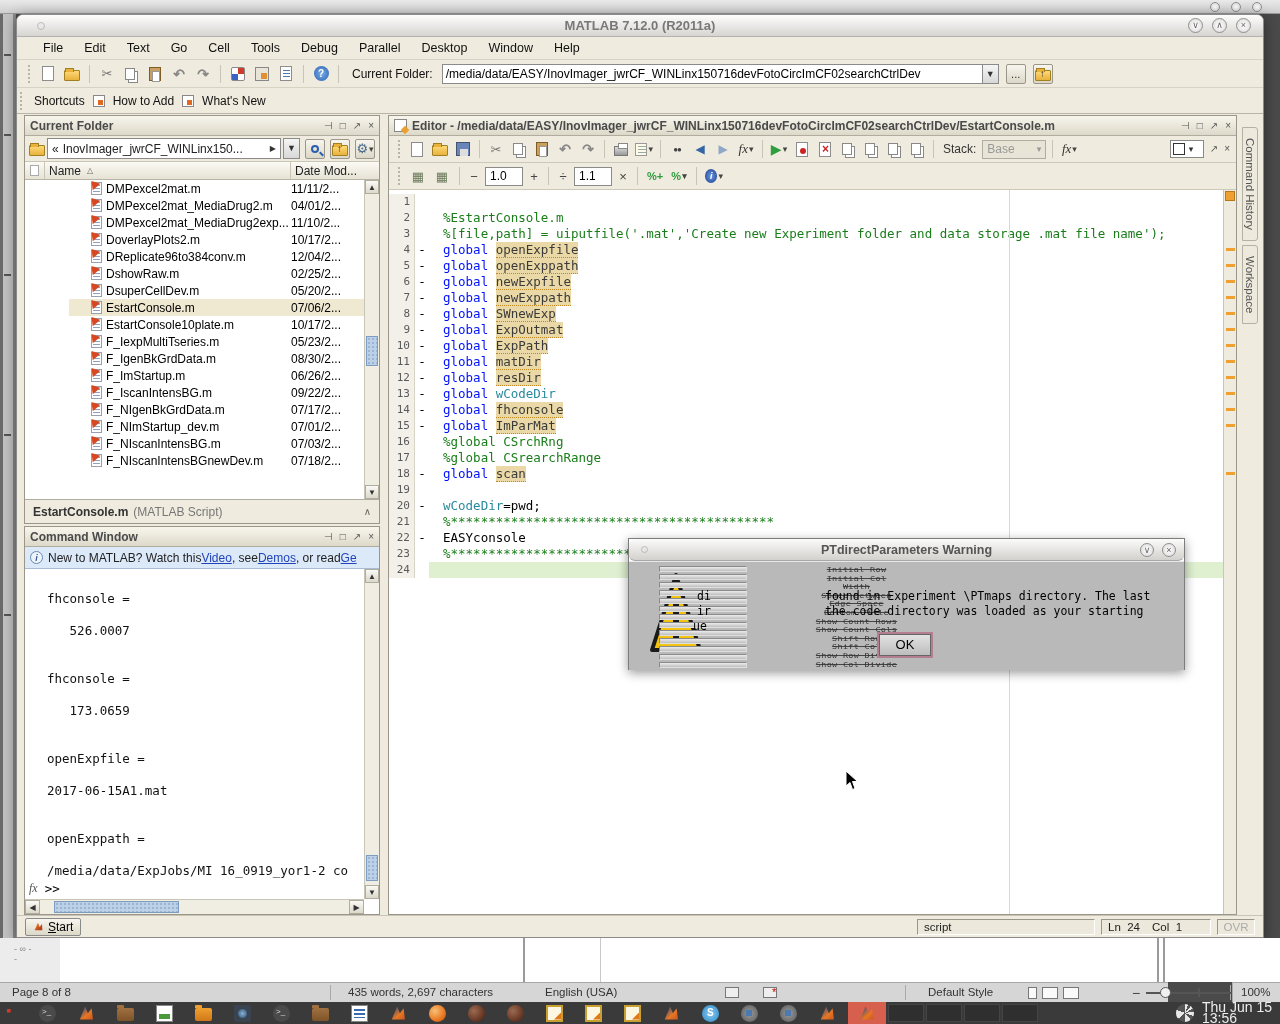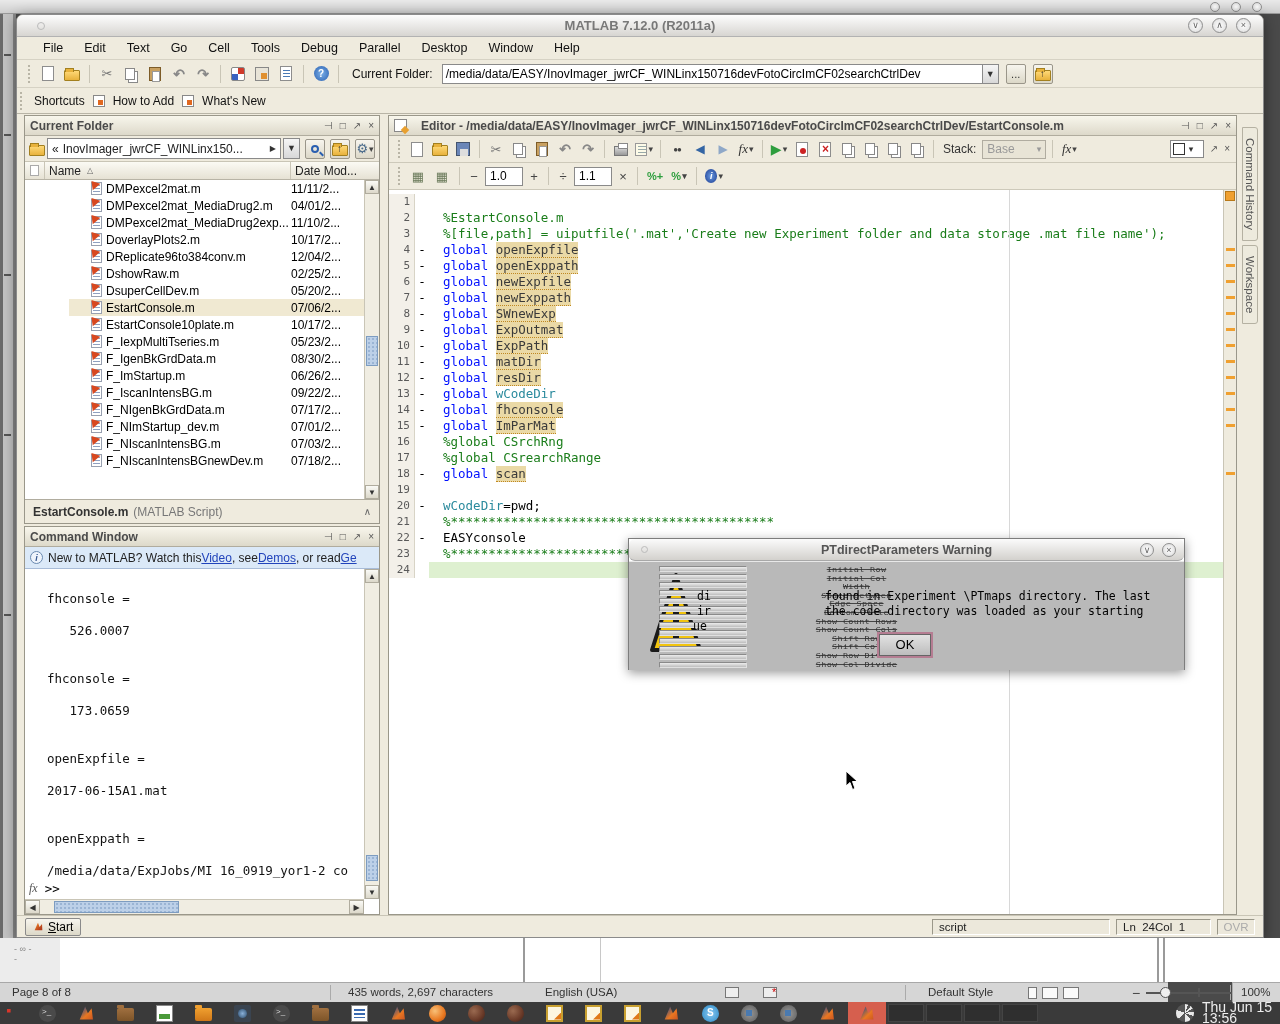--- a/index.html
+++ b/index.html
@@ -142,21 +142,21 @@
   .fxg::after { content:"fx"; }
   .cw-vscroll { position:absolute; right:0; top:0; bottom:15px; width:15px; }
   .cw-hscroll { position:absolute; left:0; right:15px; bottom:0; height:15px; background:#f0ede2; border-top:1px solid #c9c5b6; display:flex; font-size:8px; color:#333; }
   .cw-hscroll .arr { width:15px; text-align:center; line-height:14px; background:linear-gradient(#fafaf6,#dcd8ca); border:1px solid #b0ac9e; }
   .cw-hscroll .trk { flex:1; position:relative; }
   .hthumb { position:absolute; top:1px; bottom:1px; left:14px; width:125px; background:#bcd0e8; border:1px solid #7d9cc0;
      background-image:radial-gradient(#9ab4d4 1px,transparent 1px); background-size:4px 4px; }
 
   
   .editor { flex:1; display:flex; flex-direction:column; border:1px solid #9a978a; background:#efebde; min-width:0; }
-  .ed-head { height:20px; background:linear-gradient(#f8f6ec,#ddd9ca); border-bottom:1px solid #b0ac9e; display:flex; align-items:center; padding:0 5px; gap:14px; }
+  .ed-head { height:20px; background:linear-gradient(#f8f6ec,#ddd9ca); border-bottom:1px solid #b0ac9e; display:flex; align-items:center; padding:0 5px; gap:5px; }
   .ed-ic { width:13px; height:13px; background:#fff; border:1px solid #888; position:relative; flex:none; }
   .ed-ic::after { content:""; position:absolute; right:-2px; bottom:-2px; width:6px; height:6px; background:#e8a030; transform:rotate(45deg); }
   .ed-title { font-size:12px; font-weight:bold; color:#4a4a4a; flex:1; white-space:nowrap; overflow:hidden; }
   .ed-toolbar { height:27px; display:flex; align-items:center; gap:3px; padding-left:6px; border-bottom:1px solid #cdc9ba; }
   .stack-label { font-size:12px; color:#333; margin:0 3px; }
   .stack-combo { width:64px; height:19px; border:1px solid #b0aca0; background:#e8e4d6; color:#999; font-size:12px; display:flex; align-items:center; padding:0 4px; }
   .stack-combo::after { content:"▾"; margin-left:auto; font-size:9px; color:#999; }
   .ed-right { margin-left:auto; display:flex; align-items:center; gap:6px; padding-right:6px; }
   .split-btn { width:34px; height:18px; background:#fff; border:1px solid #888; display:flex; align-items:center; }
   .split-btn i { width:12px; height:12px; border:1px solid #333; margin-left:2px; }
@@ -187,21 +187,21 @@
 
   
   .statusrow { height:22px; display:flex; align-items:center; background:#efebde; border-top:1px solid #c9c5b6; padding:0 8px; gap:6px; }
   .startbtn { height:18px; display:flex; align-items:center; gap:4px; background:linear-gradient(#f7f5ee,#dcd8c8);
      border:1px solid #8a8a8a; border-radius:2px; padding:0 7px; font-size:12px; color:#000; }
   .startbtn .lbl::first-letter { text-decoration:underline; }
   .ml-logo { width:11px; height:11px; background:linear-gradient(135deg,#e87722 30%,#b33f1f 70%); clip-path:polygon(15% 85%,45% 15%,60% 55%,82% 28%,85% 85%); }
   .spacerflex { flex:1; }
   .sbox { height:16px; border:1px solid; border-color:#9a9789 #fff #fff #9a9789; background:#ece8db; font-size:11.5px; color:#222; display:flex; align-items:center; padding:0 6px; white-space:pre; }
   .sbox.wide { width:178px; }
-  .sbox.lncol { width:95px; gap:0; }
+  .sbox.lncol { width:110px; gap:12px; }
   .sbox.ovr { color:#aaa; width:38px; justify-content:center; }
 
   
   #dialog { position:absolute; left:628px; top:538px; width:557px; height:132px; border:1px solid #7d7d7d;
      box-shadow:0 3px 10px rgba(0,0,0,.4); z-index:40; }
   .dlg-title { height:22px; background:linear-gradient(#fbfbfb,#d3d1cd); border-bottom:1px solid #a8a8a8;
      position:relative; display:flex; align-items:center; justify-content:center;border-radius:6px; }
   .dlg-title .lcirc { position:absolute; left:12px; width:7px; height:7px; border-radius:50%; border:1px solid #bbb; }
   .dlg-title .txt { font-size:12.5px; font-weight:bold; color:#555; }
   .dlg-btns { position:absolute; right:8px; top:4px; display:flex; gap:8px; }

